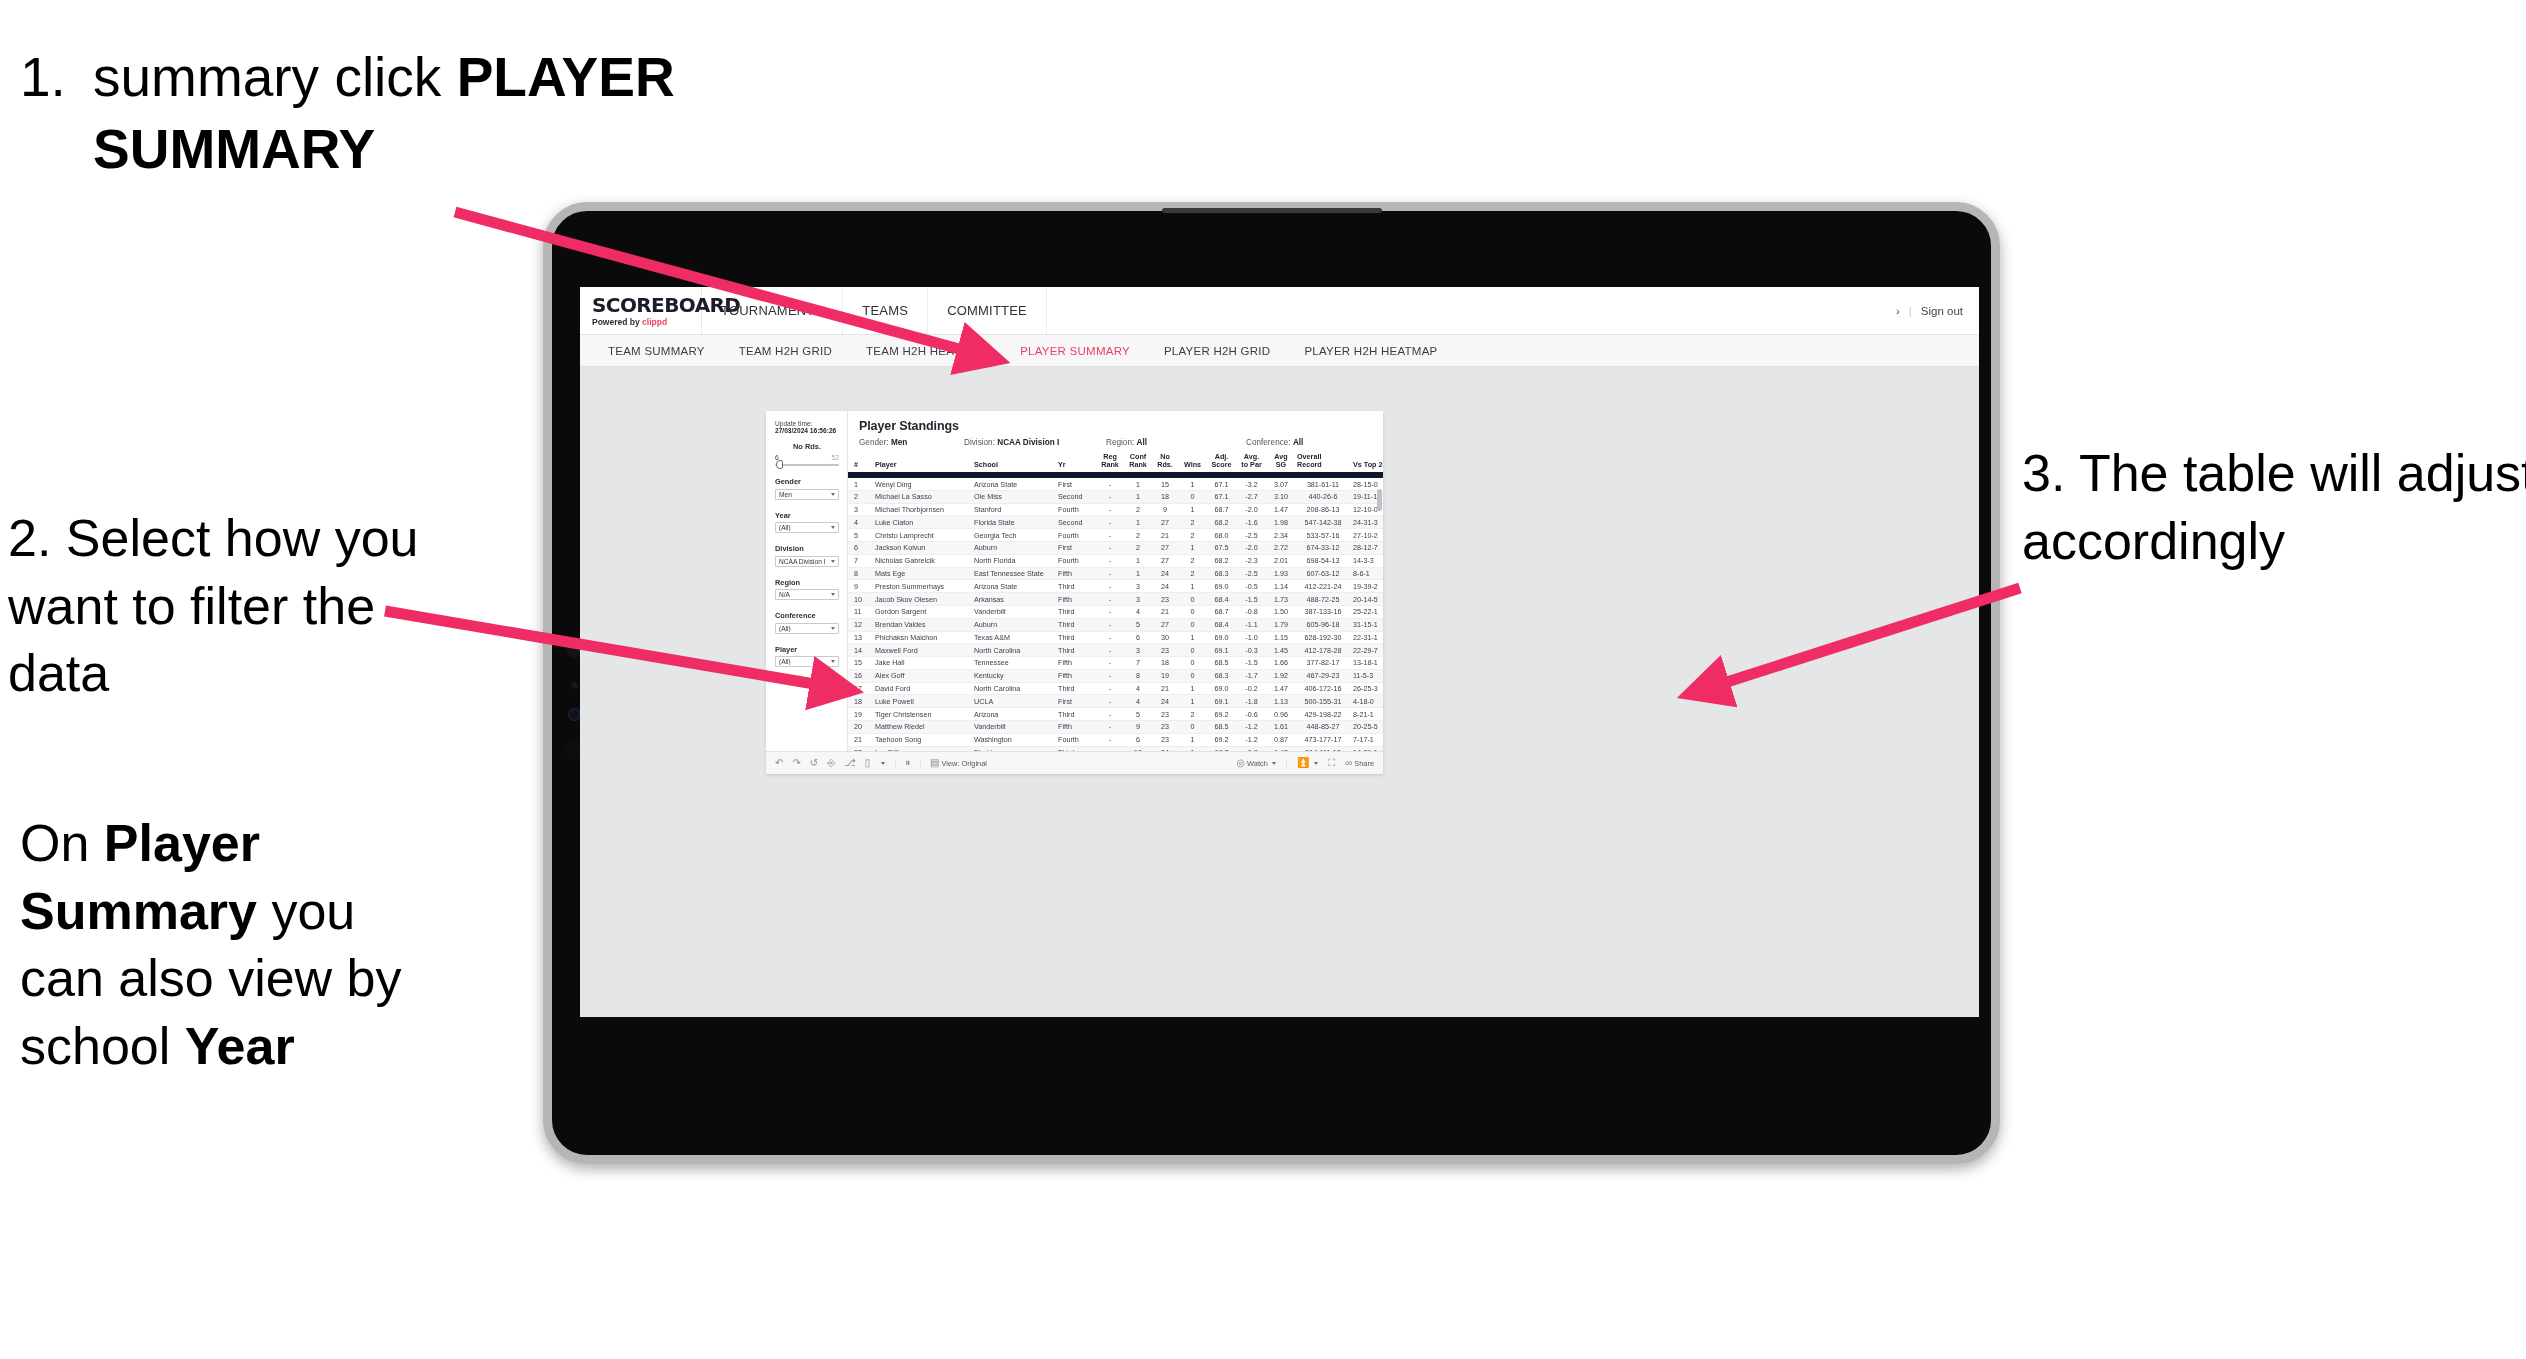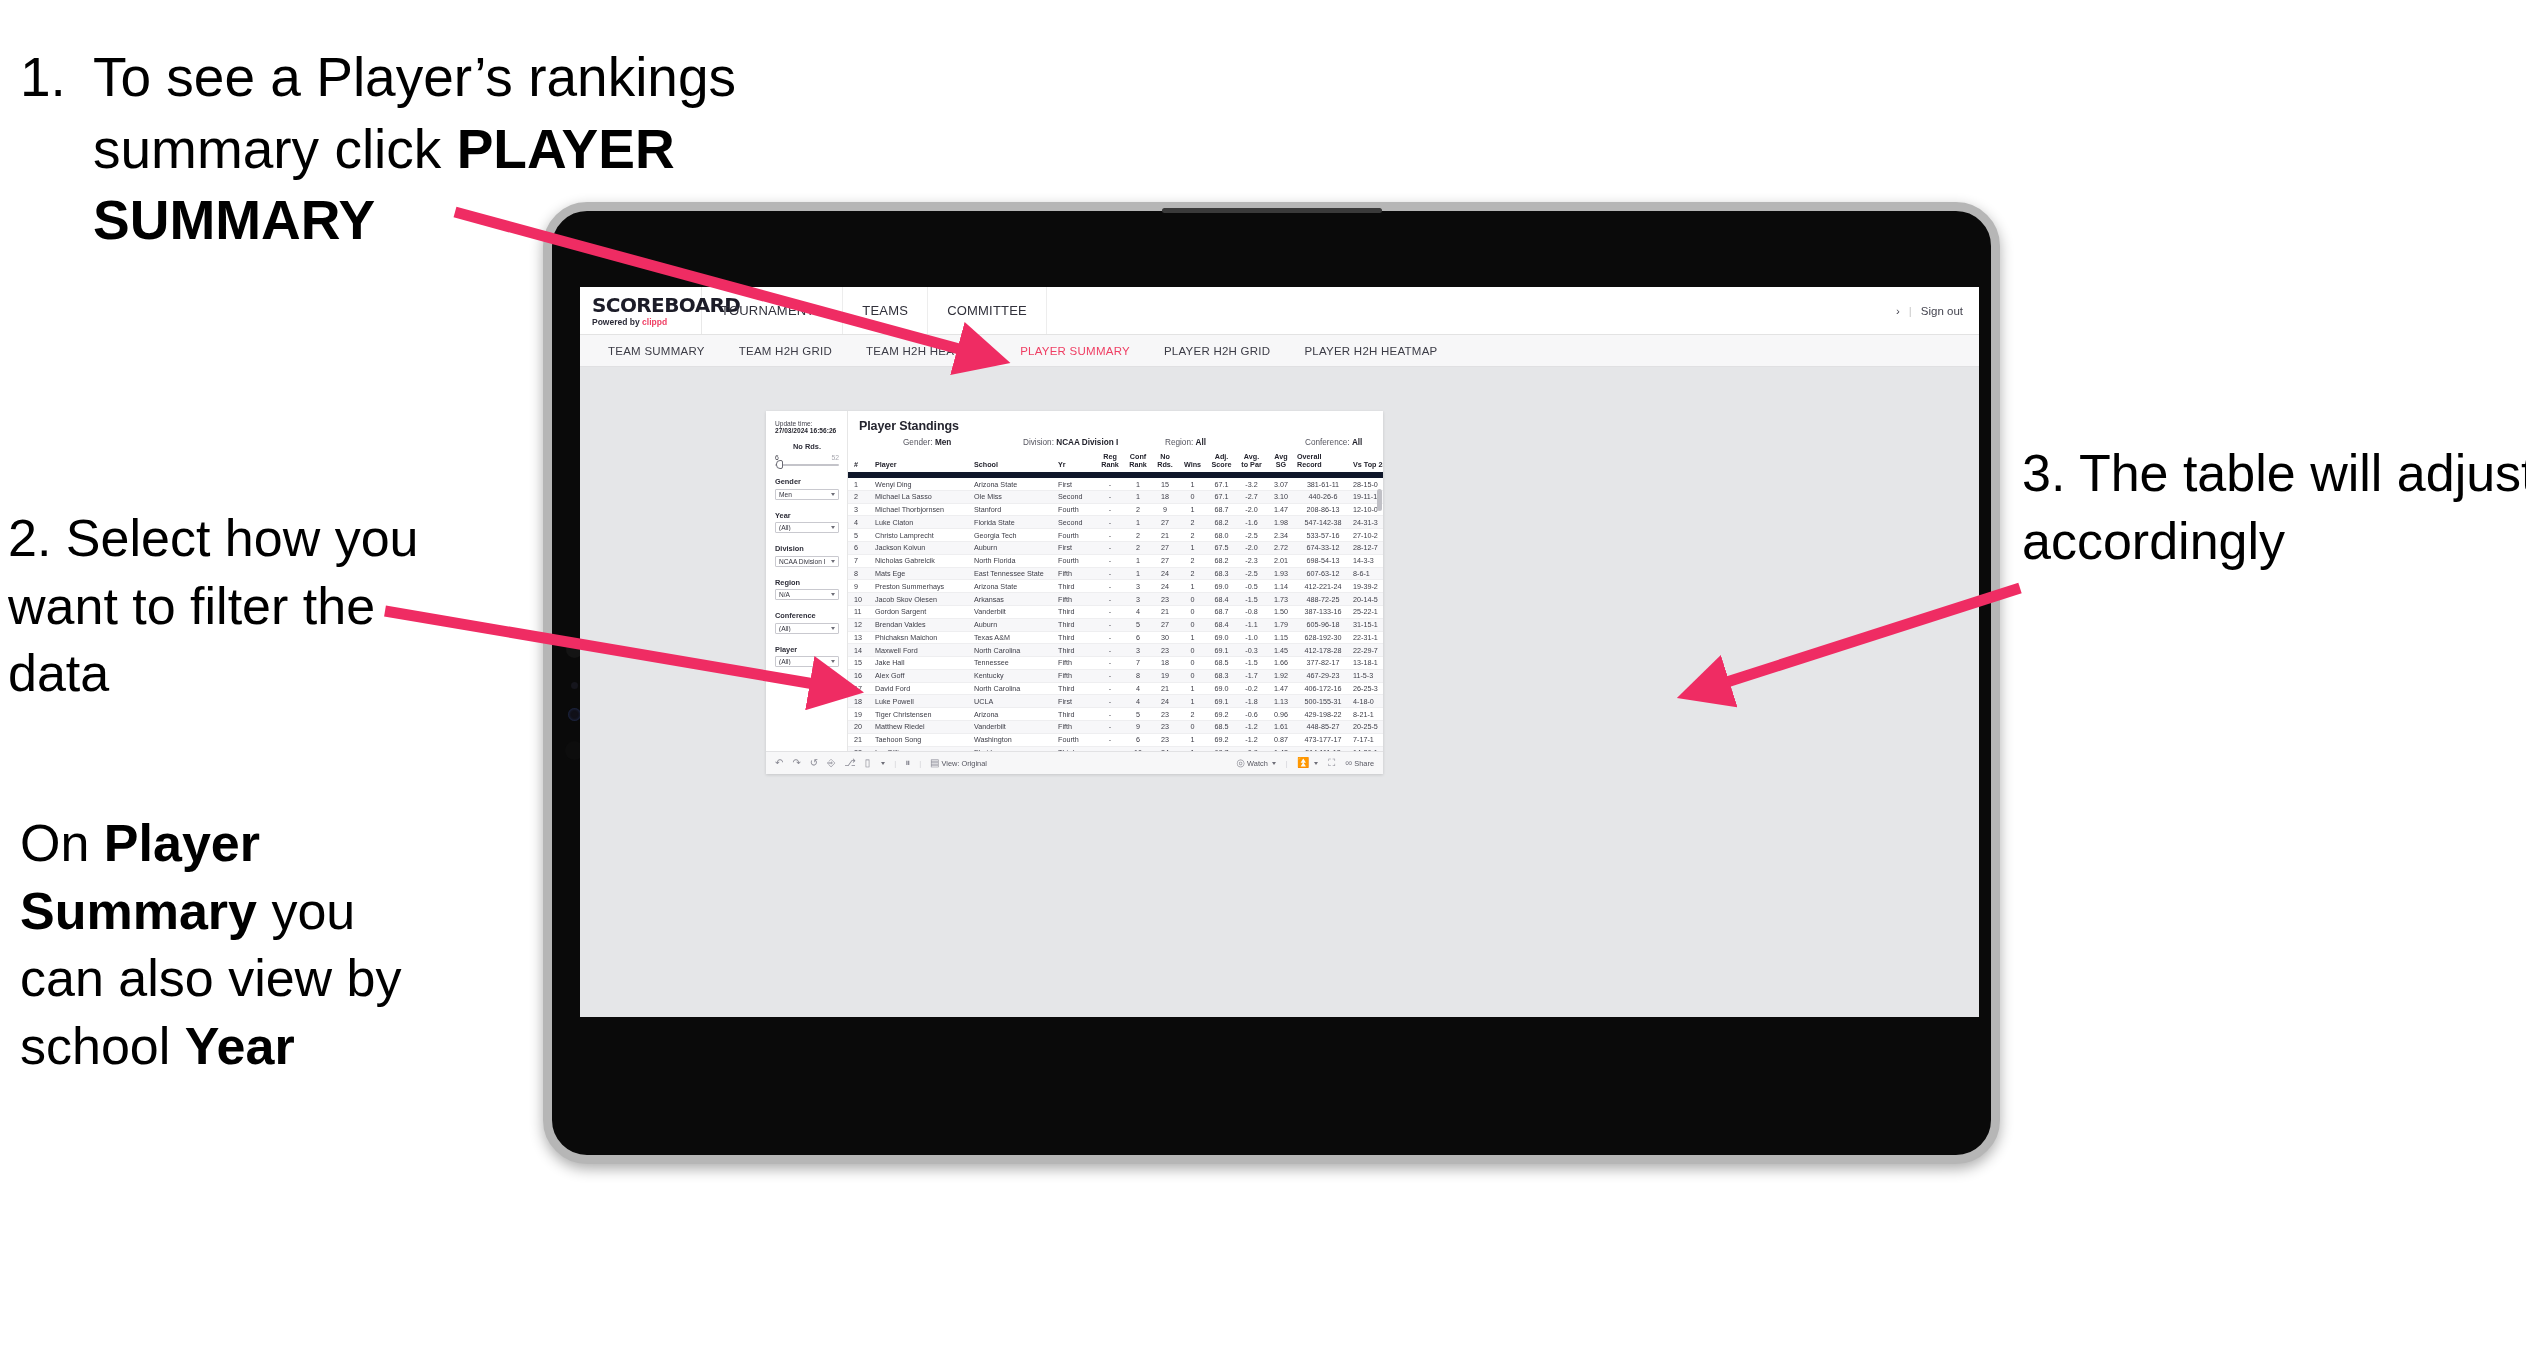--- a/index.html
+++ b/index.html
@@ -90,21 +90,21 @@
   .slider-row{display:flex;justify-content:space-between;font-size:6.8px;color:#3a3a44;margin-bottom:2px;}
   .slider-row .mx{color:#a8a8b0;}
   .slider-track{height:2.6px;background:#c4c4ca;border-radius:2px;position:relative;margin-top:3px;}
   .slider-knob{position:absolute;left:1px;top:-3.2px;width:7px;height:9px;border:1.3px solid #6a6a74;border-radius:4px 2px 2px 4px;background:#fff;box-sizing:border-box;}
 
   
   .tbl-wrap{flex:1;display:flex;flex-direction:column;overflow:hidden;position:relative;}
   .viz-title{font-size:12.5px;font-weight:700;color:#25252f;padding:8px 0 5px 11px;letter-spacing:-.1px;}
   .viz-meta{display:flex;padding:0 0 6px 11px;font-size:8.2px;color:#55555f;}
   .viz-meta span{margin-right:0;}
-  .viz-meta .m1{width:120px;margin-left:44px;}
+  .viz-meta .m1{width:105px;}
   .viz-meta .m2{width:142px;}
   .viz-meta .m3{width:140px;}
   .viz-meta b{color:#1e1e28;font-weight:700;}
 
   table.standings{border-collapse:collapse;width:100%;table-layout:fixed;}
   table.standings th{
     font-size:7.2px;color:#24242e;font-weight:700;
     vertical-align:bottom;padding:0 2px 3px 2px;line-height:1.12;
     border-bottom:6px solid #0f172a;
   }
@@ -139,21 +139,20 @@
   .viz-toolbar .divider{color:#d2d2d6;}
   .viz-toolbar .right{margin-left:auto;display:flex;align-items:center;gap:10px;}
   .tb-item{display:flex;align-items:center;gap:2px;}
 </style>
 </head>
 <body>
 
 <div class="annot" id="annot-1">
   <span class="num">1.</span>
   <div class="body">
-    <div>To see a Player’s rankings</div>
     <div><span>summary click </span><b>PLAYER</b></div>
     <div><b>SUMMARY</b></div>
   </div>
 </div>
 
 <div class="annot" id="annot-2">2. Select how you want to filter the data</div>
 
 <div class="annot" id="annot-3">
   <span>On </span><b>Player Summary</b><span> you can also view by school </span><b>Year</b>
 </div>

